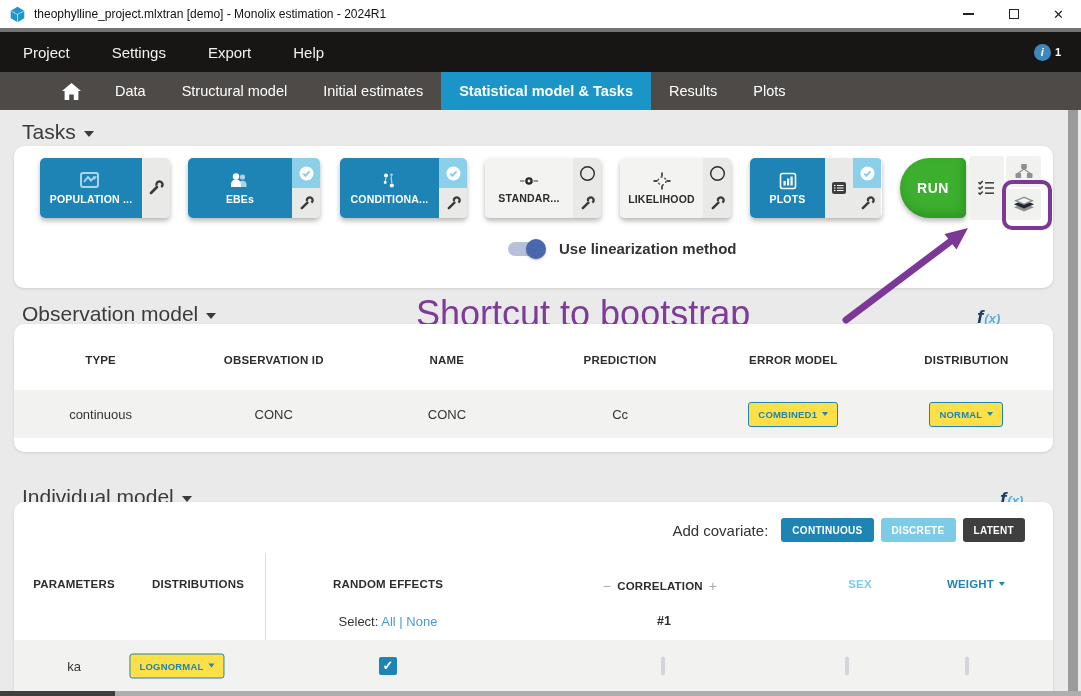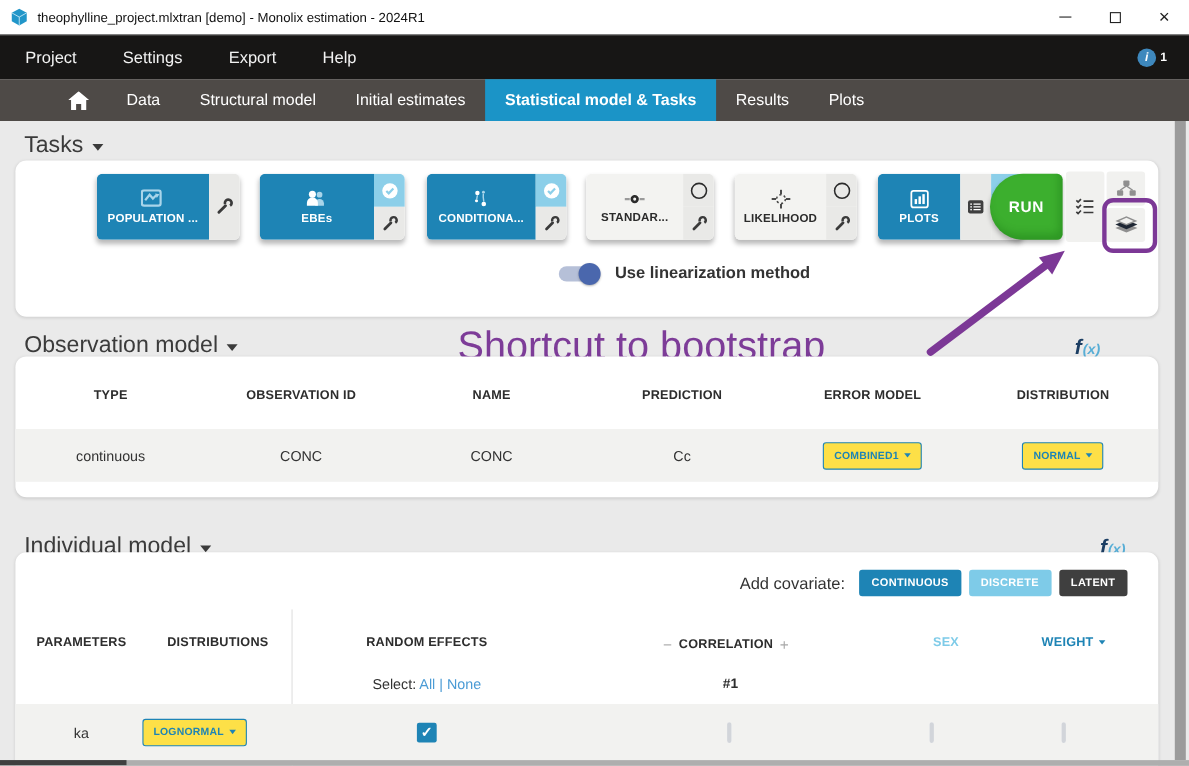--- a/index.html
+++ b/index.html
@@ -1,21 +1,21 @@
 <!DOCTYPE html>
 <html><head>
 <meta charset="utf-8">
 <style>
   html,body{margin:0;padding:0;background:#888;}
   #app{position:relative;width:1081px;height:696px;background:#eaeaea;overflow:hidden;
        font-family:"Liberation Sans",sans-serif;-webkit-font-smoothing:antialiased;}
 
   
   .titlebar{position:absolute;left:0;top:0;width:100%;height:32px;background:#ffffff;
-            display:flex;align-items:center;border-bottom:1px solid #737373;box-sizing:border-box;}
+            display:flex;align-items:center;border-bottom:4px solid #737373;box-sizing:border-box;}
   .app-logo{width:17px;height:17px;margin:0 8px 0 9px;}
   .win-title{font-size:12px;color:#111;}
   .win-controls{margin-left:auto;display:flex;height:100%;}
   .win-btn{width:45px;height:100%;display:flex;align-items:center;justify-content:center;
            font-size:13px;color:#222;cursor:pointer;}
   .win-btn .bar{width:11px;height:1.4px;background:#222;}
   .win-btn .box{width:10px;height:10px;border:1.4px solid #222;box-sizing:border-box;}
 
   
   .menubar{position:absolute;left:0;top:32px;width:100%;height:40px;background:#171615;
@@ -39,21 +39,21 @@
   
   .content{position:absolute;left:0;top:110px;width:1081px;height:586px;background:#eaeaea;}
   .section-heading{position:absolute;font-size:21px;color:#3b3b3b;display:flex;align-items:center;gap:8px;}
   .caret-down{width:0;height:0;border-left:5px solid transparent;border-right:5px solid transparent;
               border-top:6px solid #3b3b3b;margin-top:3px;}
   .card{position:absolute;background:#fff;border-radius:10px;box-shadow:0 1px 3px rgba(0,0,0,.12);}
 
   
   #tasks-card{left:14px;top:36px;width:1039px;height:142px;}
   .task{position:absolute;top:12px;height:60px;display:flex;border-radius:5px;overflow:hidden;
-        box-shadow:0 3px 5px rgba(0,0,0,.28);cursor:pointer;margin-left:48px;}
+        box-shadow:0 3px 5px rgba(0,0,0,.28);cursor:pointer;}
   .task-main{display:flex;flex-direction:column;align-items:center;justify-content:center;gap:3px;}
   .task-main.blue{background:#1e84b5;color:#fff;}
   .task-main.light{background:#f3f3f1;color:#2b2b2b;}
   .task-label{font-size:10.5px;font-weight:bold;letter-spacing:.2px;white-space:nowrap;}
   .task-side{width:28px;display:flex;flex-direction:column;}
   .side-cell{flex:1;display:flex;align-items:center;justify-content:center;background:#e9e9e7;}
   .side-cell.checkbg{background:#8ccfe9;}
   .side-cell.full{flex:1;}
   .run-btn{position:absolute;top:12px;left:886px;width:66px;height:60px;background:#3caf2e;
            border-radius:30px 5px 5px 30px;display:flex;align-items:center;justify-content:center;

